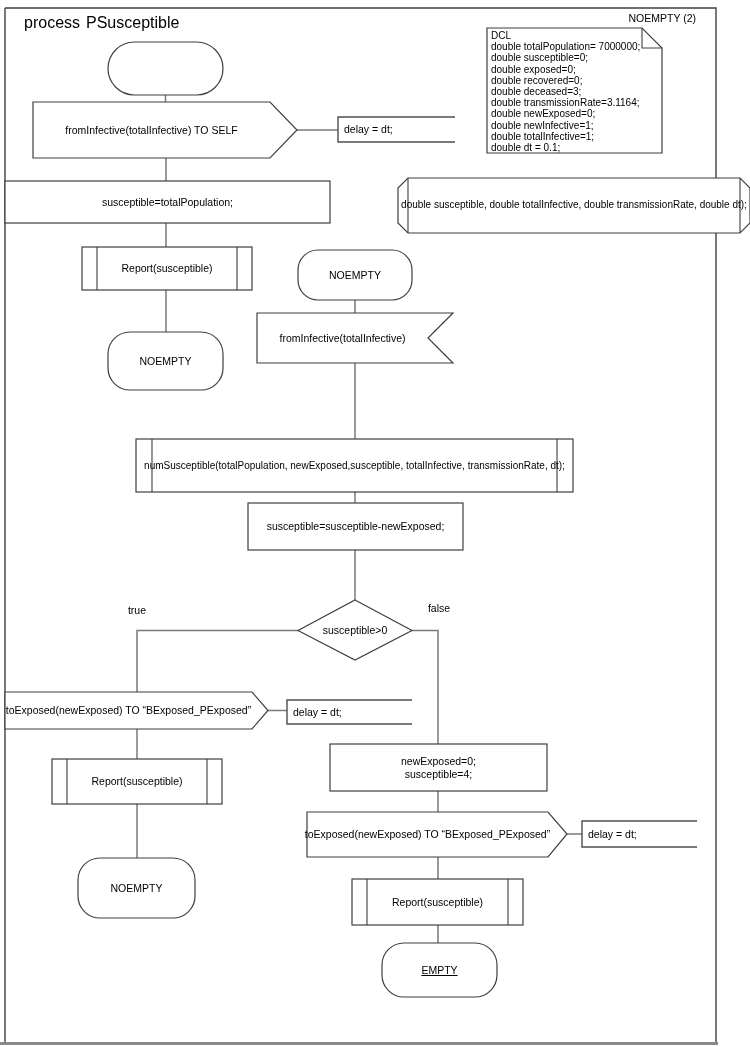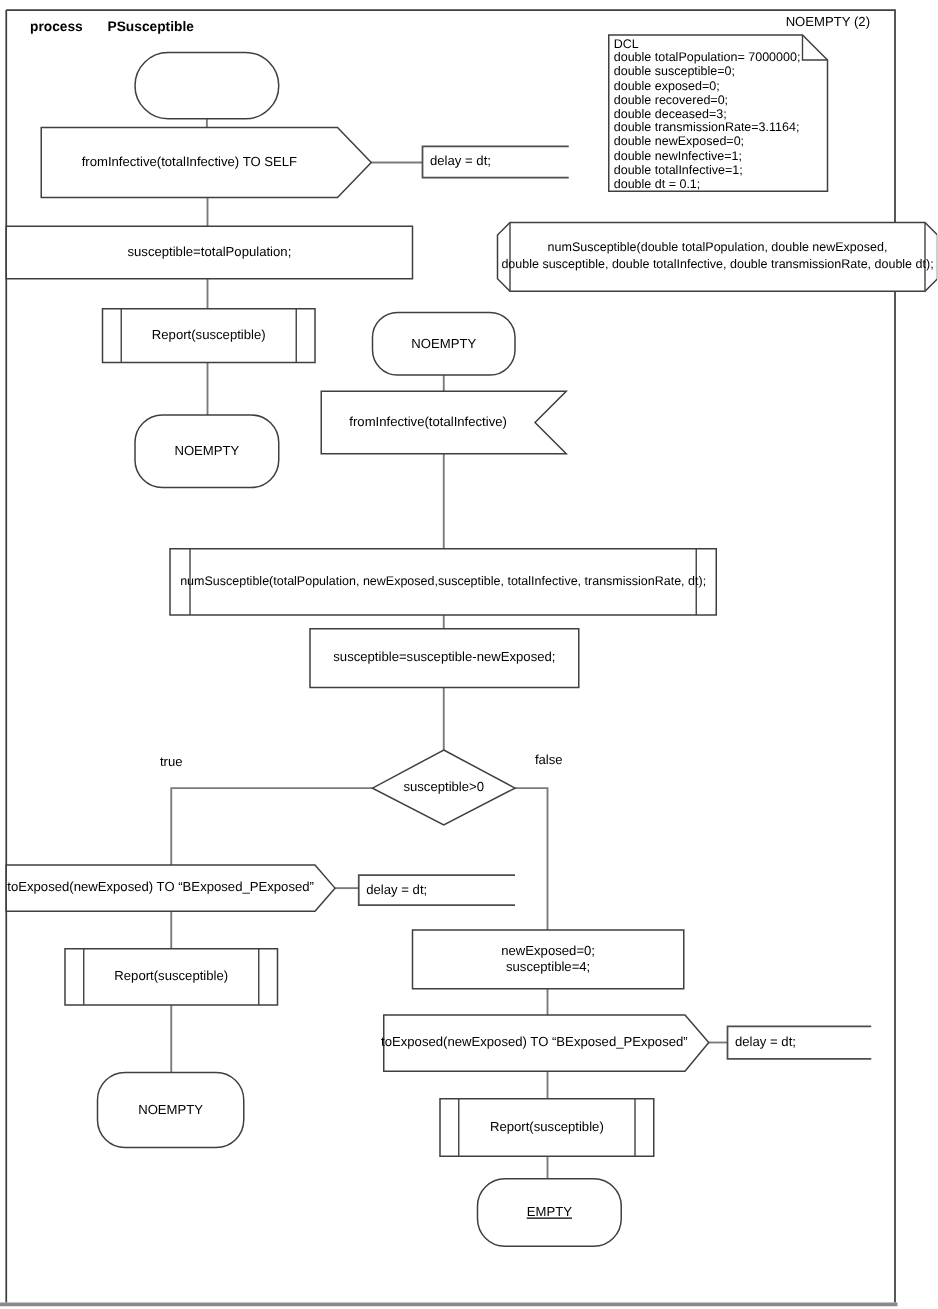--- a/index.html
+++ b/index.html
@@ -15,21 +15,21 @@
   .lbl{
     position:absolute;
     display:flex;align-items:center;justify-content:center;
     text-align:center;
     font-size:10.5px;line-height:13px;
     white-space:nowrap;
   }
   .lbl.left{justify-content:flex-start;text-align:left;}
   .lbl.col{flex-direction:column;}
   .fs10{font-size:10px;}
-  .hdr{font-weight:bold;font-size:11px;}
+  .hdr{font-weight:normal;font-size:16px;}
   .dcl{
     position:absolute;
     font-size:10px;line-height:11.2px;
     text-align:left;white-space:nowrap;
   }
   .shape{fill:#ffffff;stroke:#3f3f3f;stroke-width:1.2;}
   .openbox{fill:none;stroke:#4d4d4d;stroke-width:1.4;}
   .conn{fill:none;stroke:#7a7a7a;stroke-width:1.5;}
   .innerline{fill:none;stroke:#3f3f3f;stroke-width:1.1;}
   .frame{fill:none;stroke:#3f3f3f;stroke-width:1.4;}
@@ -174,17 +174,16 @@
 
   <div class="lbl" style="left:307px;top:812px;width:241px;height:45px;">toExposed(newExposed) TO “BExposed_PExposed”</div>
 
   <div class="lbl left" style="left:588px;top:821px;width:105px;height:26px;">delay = dt;</div>
 
   <div class="lbl" style="left:367px;top:879px;width:141px;height:46px;">Report(susceptible)</div>
 
   <div class="lbl" style="left:382px;top:943px;width:115px;height:54px;text-decoration:underline;">EMPTY</div>
 
   <div class="lbl col fs10" style="left:398px;top:178px;width:352px;height:55px;line-height:12.5px;">
-    <div>numSusceptible(double totalPopulation, double newExposed,</div>
     <div>double susceptible, double totalInfective, double transmissionRate, double dt);</div>
   </div>
 
 </div>
 
 </body></html>

